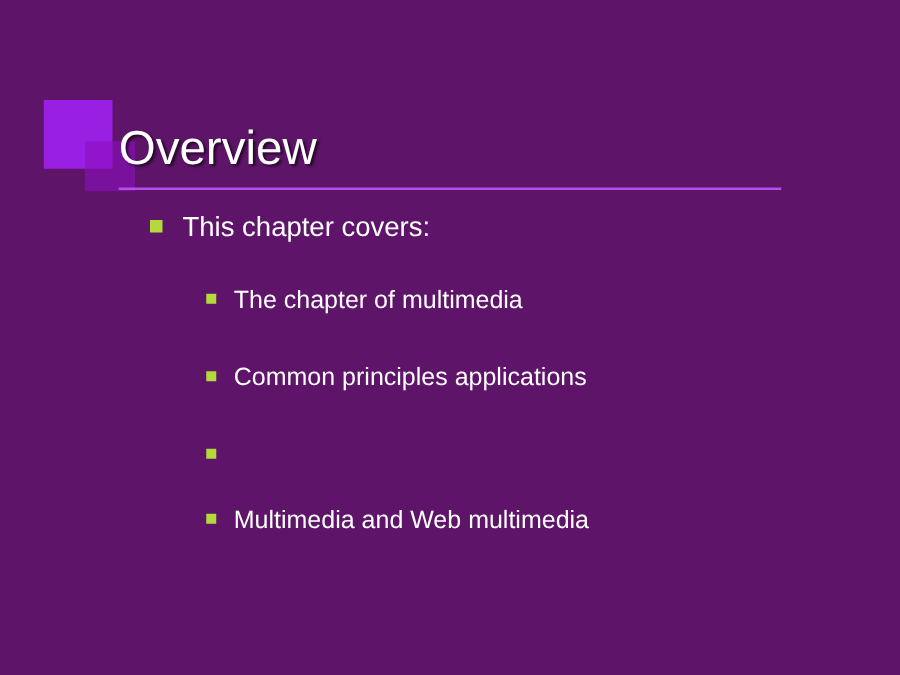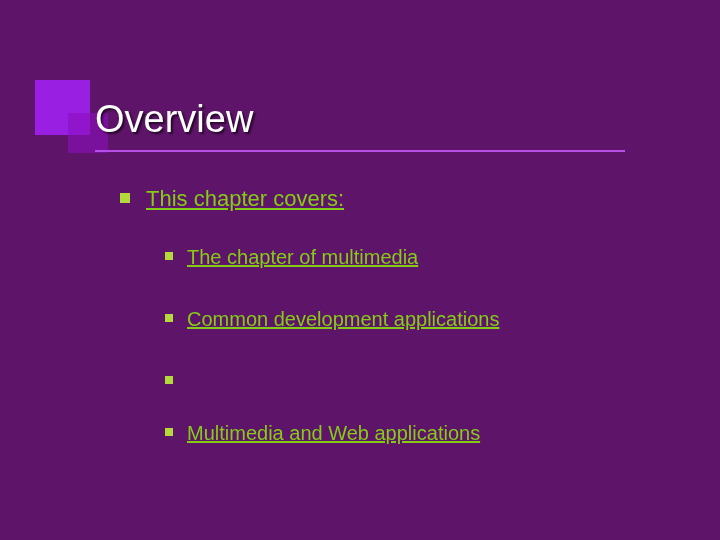--- a/index.html
+++ b/index.html
@@ -48,24 +48,23 @@
     position: absolute;
     left: 95px;
     top: 150px;
     width: 530px;
     height: 2px;
     background: #b64fe7;
   }
   .content {
     position: absolute;
     left: 120px;
-    top: 185px;
+    top: 168px;
     right: 60px;
-    color: #84cc16;
-    text-decoration: underline;
+    color: #ffffff;
   }
   .lvl1 {
     display: flex;
     align-items: flex-start;
     margin-bottom: 30px;
   }
   .bullet1 {
     width: 10px;
     height: 10px;
     background: #b3d93b;
@@ -115,25 +114,25 @@
       <div class="lvl1-text">This chapter covers:</div>
     </div>
 
     <div class="lvl2-group">
       <div class="lvl2">
         <div class="bullet2"></div>
         <div class="lvl2-text">The chapter of multimedia</div>
       </div>
       <div class="lvl2">
         <div class="bullet2"></div>
-        <div class="lvl2-text">Common development applications</div>
+        <div class="lvl2-text">Common principles applications</div>
       </div>
       <div class="lvl2">
         <div class="bullet2"></div>
       </div>
       <div class="lvl2">
         <div class="bullet2"></div>
-        <div class="lvl2-text">Multimedia and Web applications</div>
+        <div class="lvl2-text">Multimedia and Web multimedia</div>
       </div>
     </div>
   </div>
 
 </div>
 
 </body></html>

